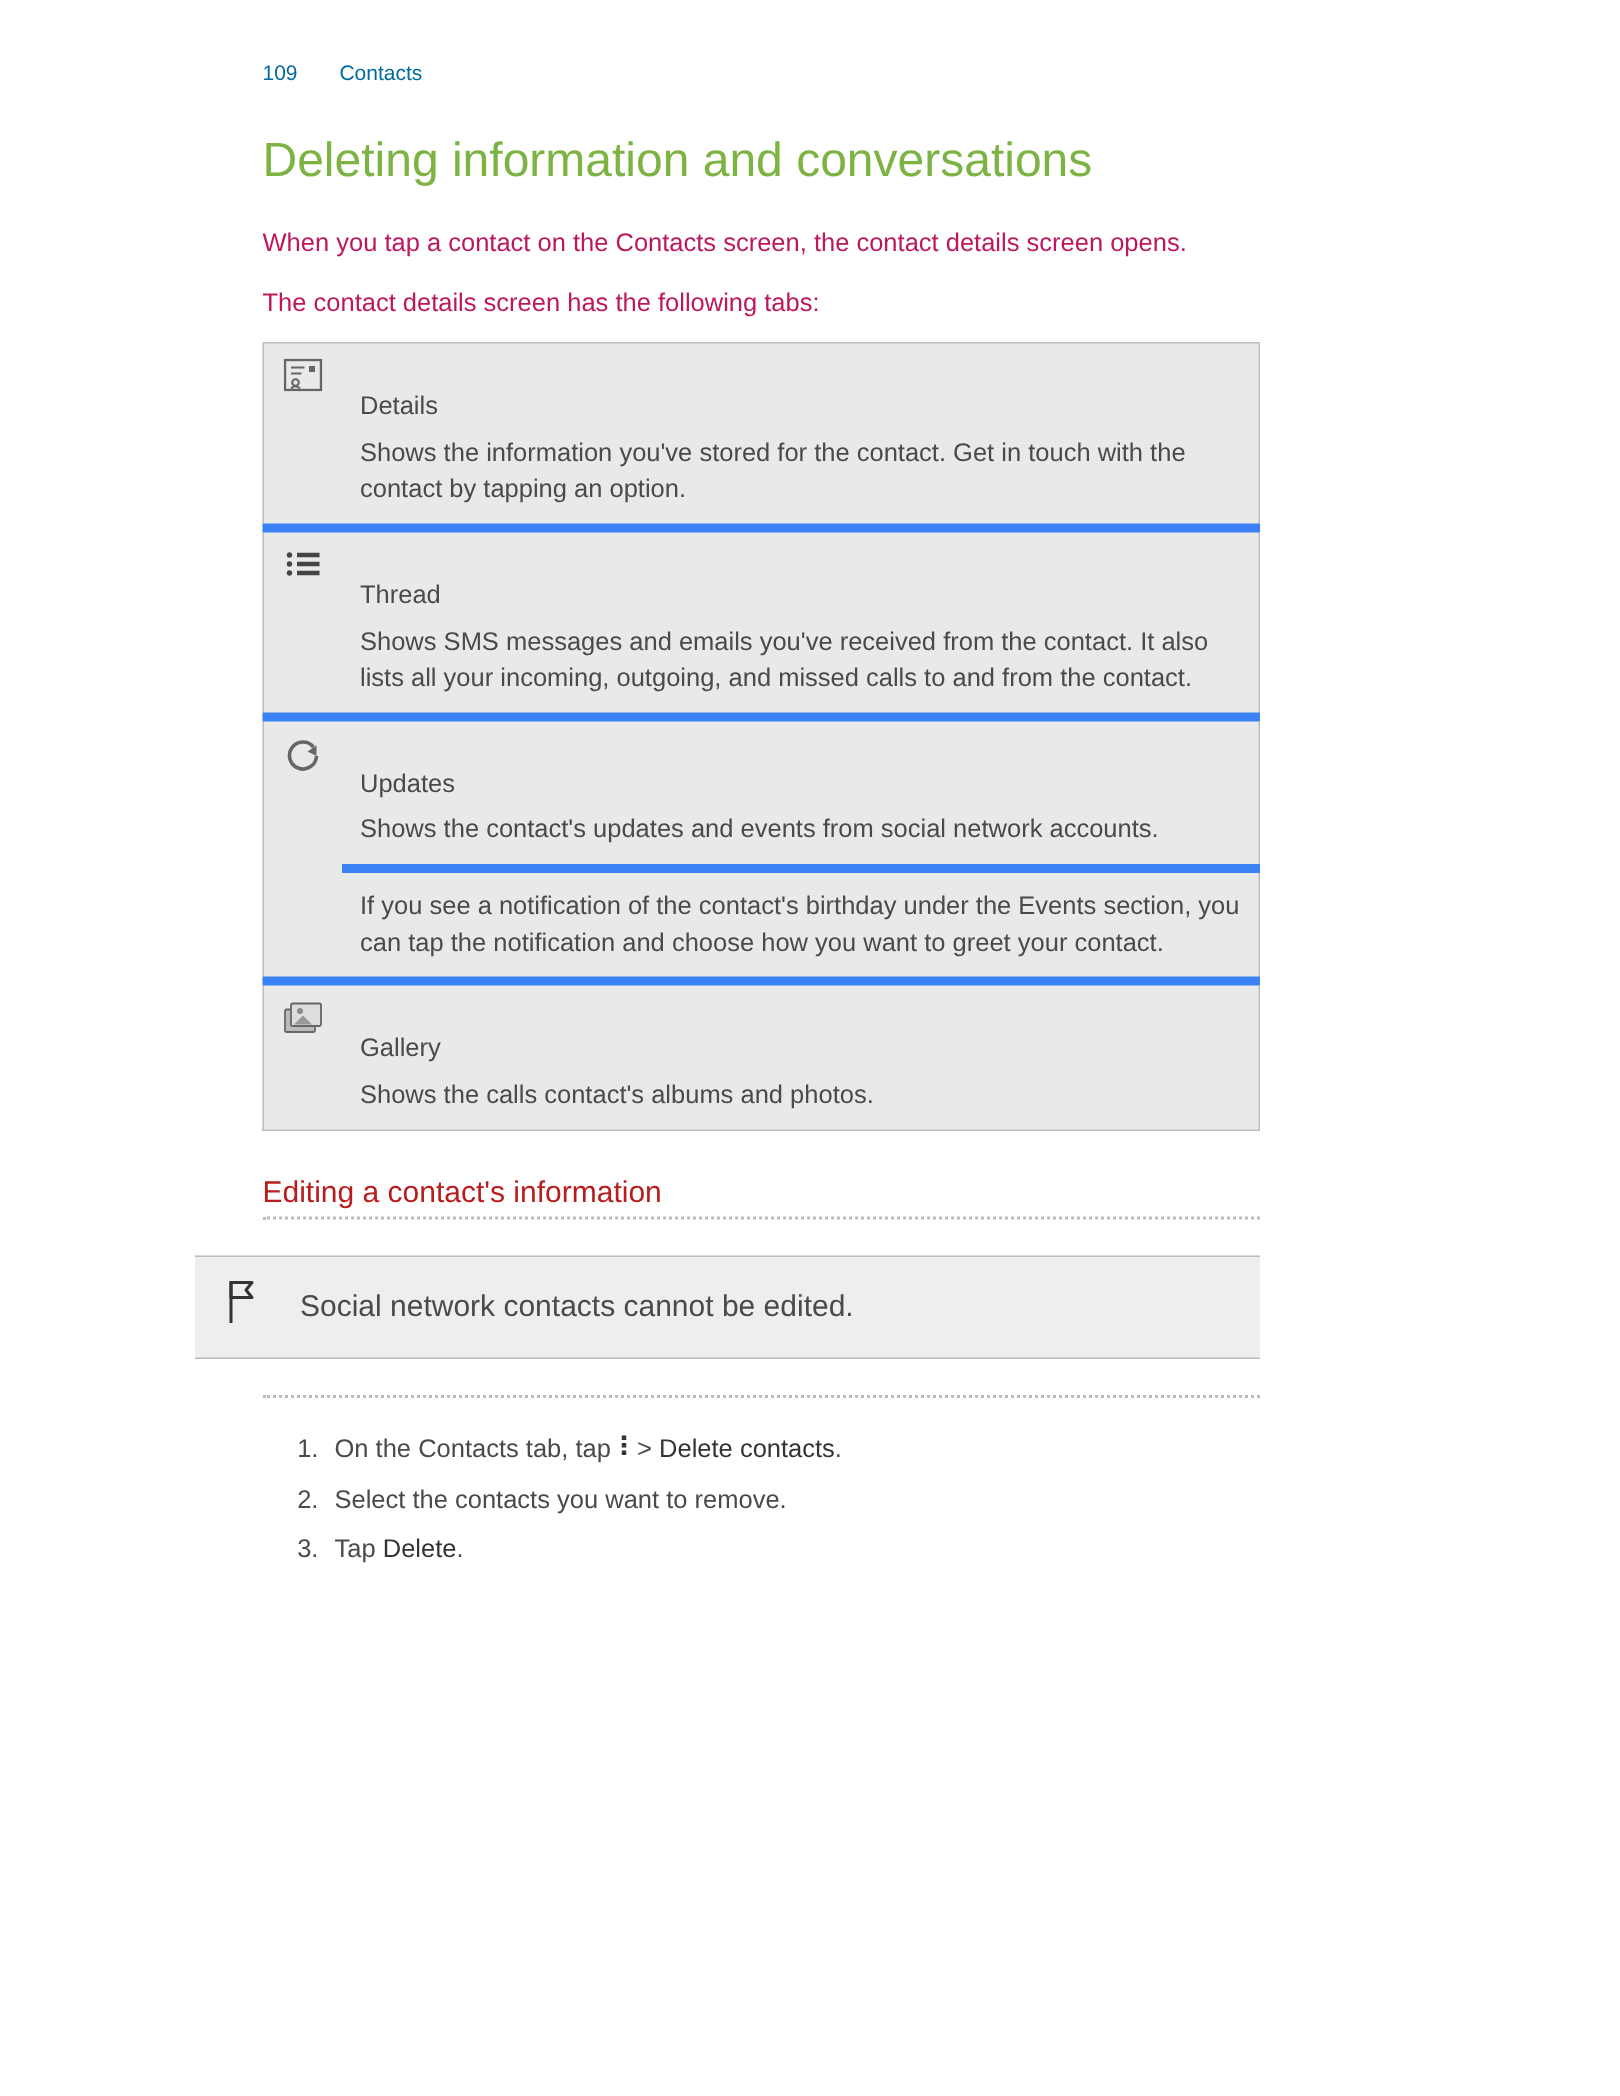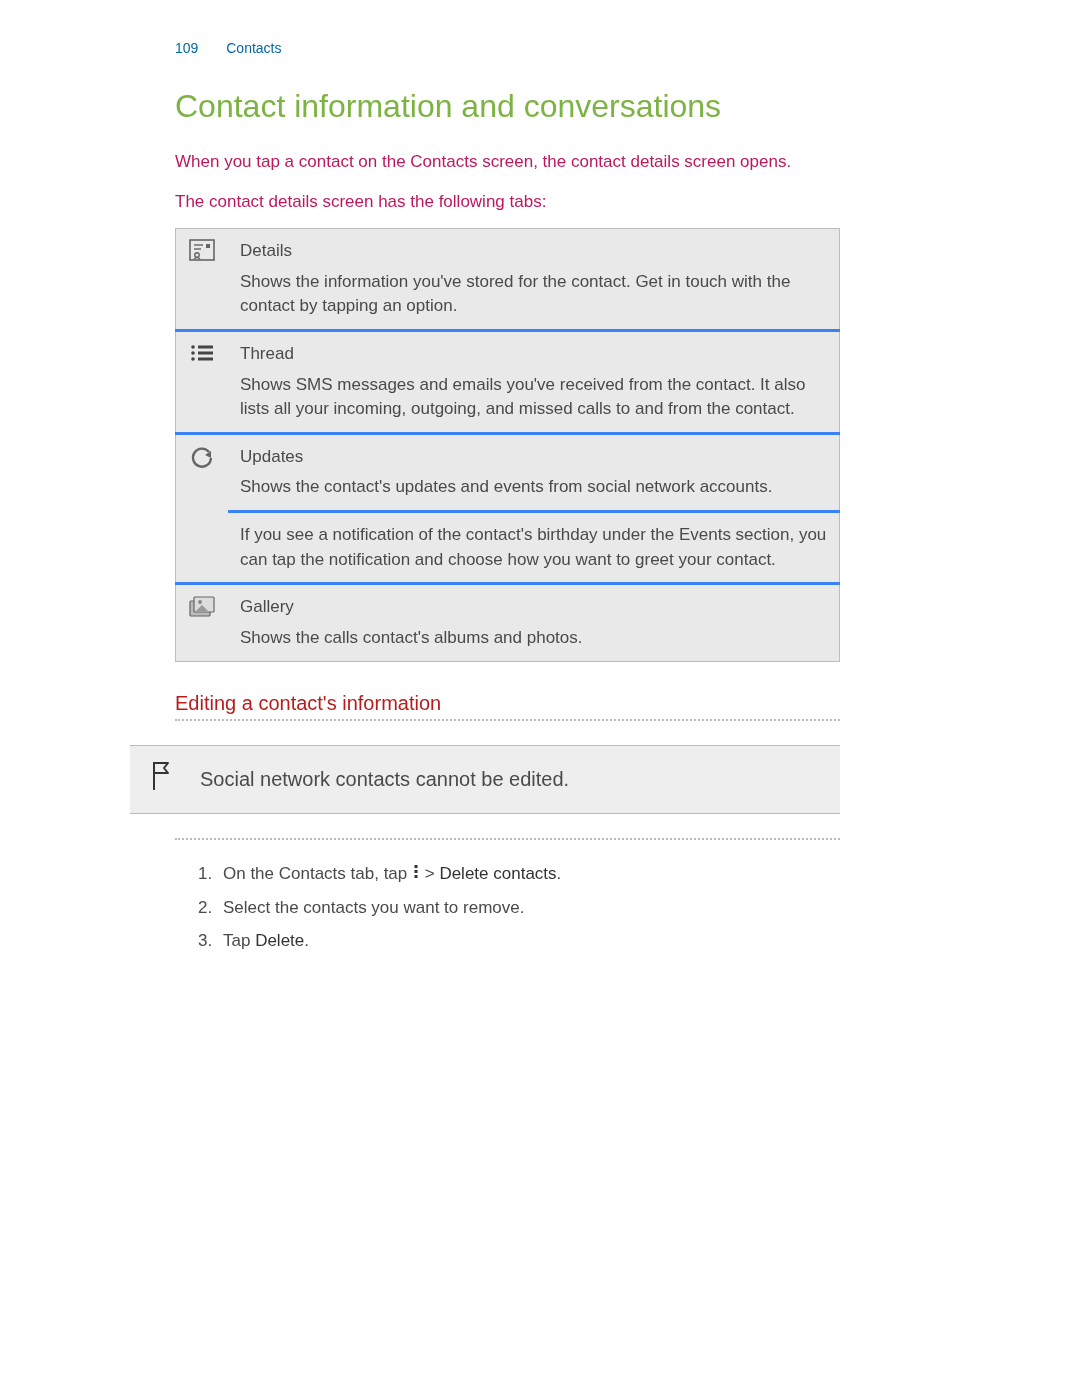--- a/index.html
+++ b/index.html
@@ -36,34 +36,34 @@
   }
 
   table.tabs {
     border-collapse: collapse;
     width: 665px;
     margin-left: 55px;
     background: #e9e9e9;
     border: 1px solid #bdbdbd;
   }
   table.tabs td {
-    border-top: 3px solid #3b82f6;
+    border-top: 6px solid #3b82f6;
     padding: 10px 12px;
     vertical-align: top;
     font-size: 17px;
     line-height: 1.45;
     color: #4a4a4a;
   }
   table.tabs tr:first-child td { border-top: 1px solid #bdbdbd; }
   table.tabs td.iconcell {
     width: 44px;
     text-align: center;
     padding-top: 10px;
   }
-  table.tabs td.textcell .tabname { display: block; margin-bottom: 6px; }
+  table.tabs td.textcell .tabname { display: block; margin-bottom: 6px; margin-top: 20px; }
   .icon { display:inline-block; }
 
   .section-head {
     margin: 30px 0 0 55px;
     color: #b91c1c;
     font-size: 20px;
     font-weight: 400;
     border-bottom: 2px dotted #bbb;
     padding-bottom: 4px;
     width: 665px;
@@ -116,21 +116,21 @@
 </head>
 <body>
 
 <div class="page">
 
   <div class="header">
     <span class="pageno">109</span>
     <span>Contacts</span>
   </div>
 
-  <h1 class="title">Contact information and conversations</h1>
+  <h1 class="title">Deleting information and conversations</h1>
 
   <p class="intro">When you tap a contact on the Contacts screen, the contact details screen opens.</p>
   <p class="intro">The contact details screen has the following tabs:</p>
 
   <table class="tabs">
 
     <tbody>
         <tr>
       <td class="iconcell">
         <span class="icon">

